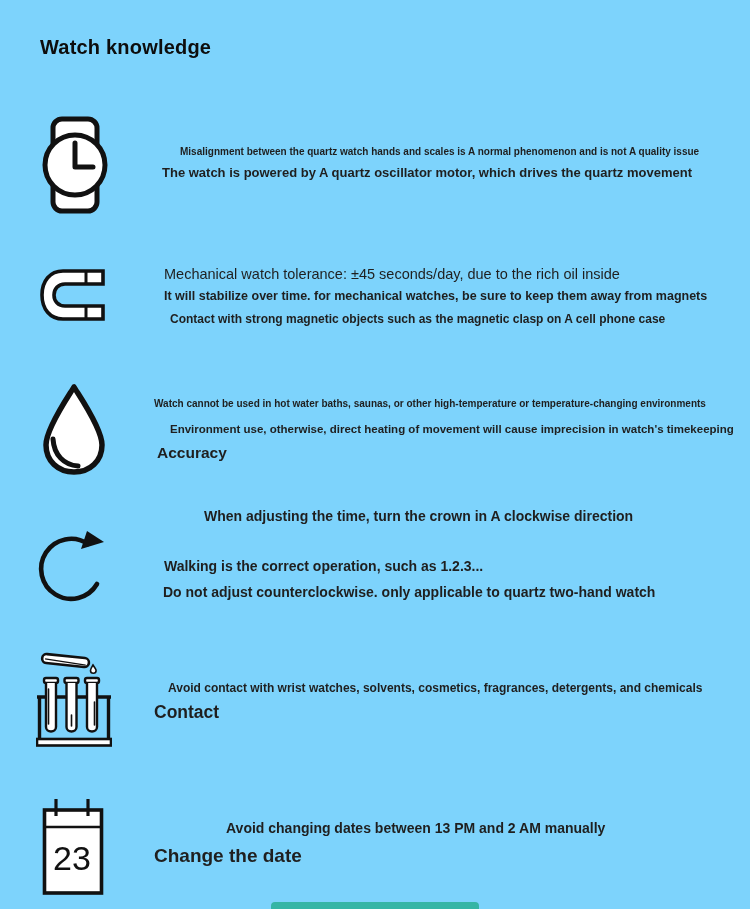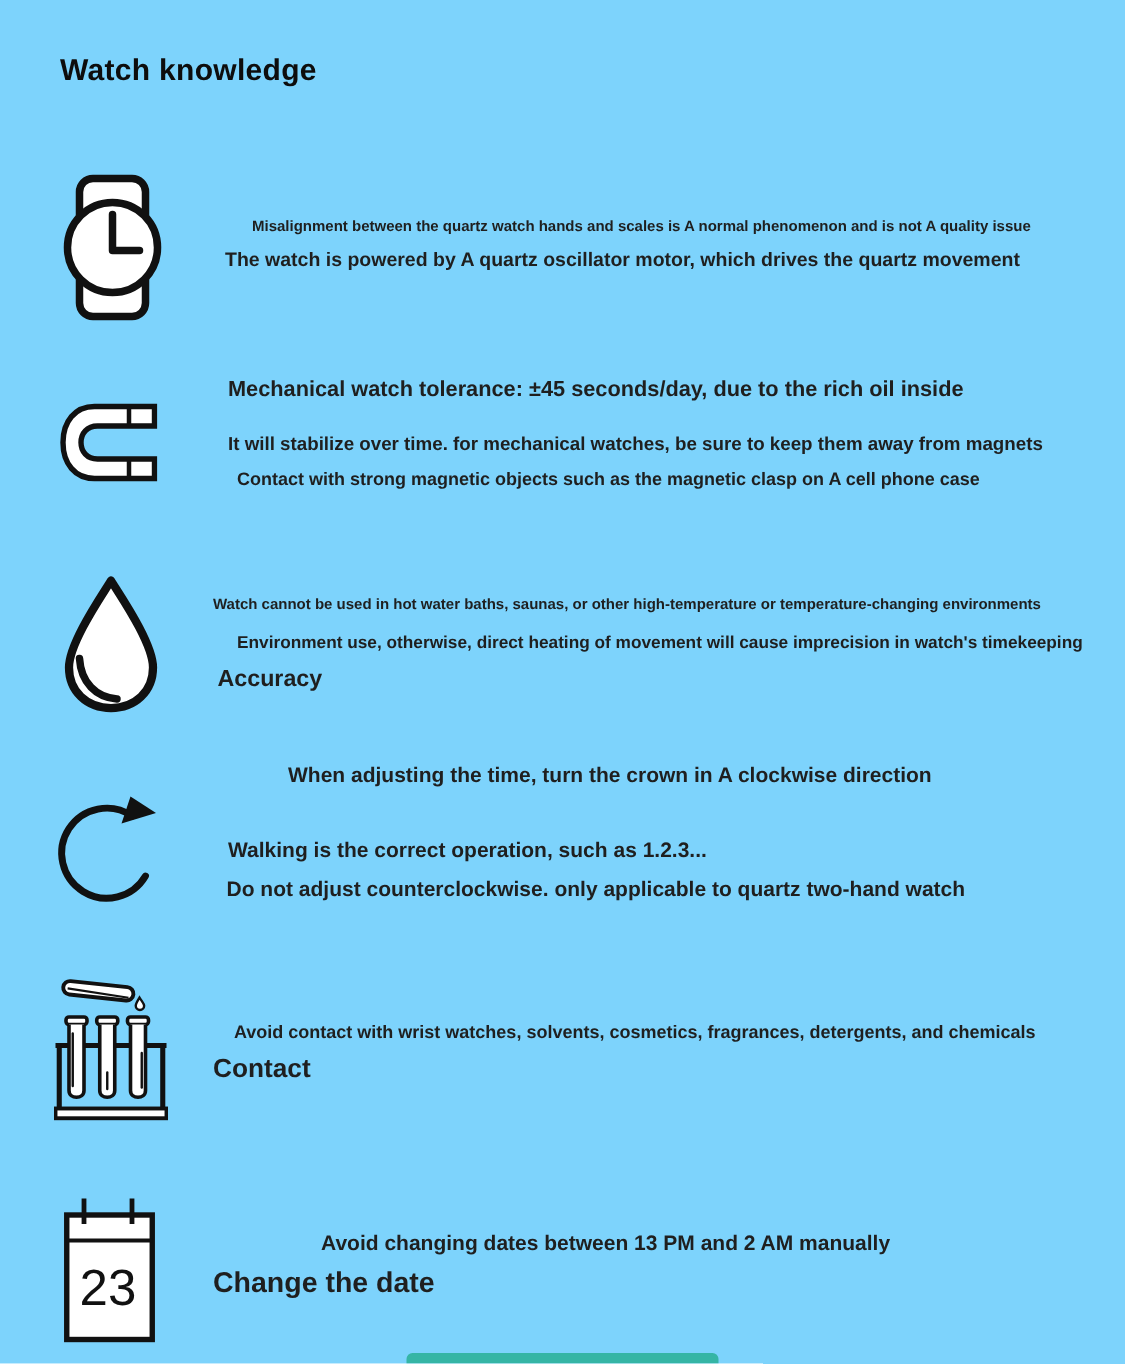--- a/index.html
+++ b/index.html
@@ -9,20 +9,21 @@
     background:#7dd3fc;
     overflow:hidden;
     font-family:"Liberation Sans", sans-serif;
     color:#1f1f1f;
   }
   .t{
     position:absolute;
     white-space:nowrap;
     color:#1f1f1f;
     line-height:1.2;
+    margin-left:12px;
   }
   .title{
     position:absolute;
     left:40px;top:36px;
     font-size:20px;font-weight:700;color:#0d0d0d;
     letter-spacing:0.2px;
   }
   .icon{position:absolute;}
   .teal-bar{
     position:absolute;
@@ -48,21 +49,21 @@
     <span class="t" style="left:168px;top:146px;font-size:10px;font-weight:700">Misalignment between the quartz watch hands and scales is A normal phenomenon and is not A quality issue</span>
     <span class="t" style="left:150px;top:165px;font-size:13px;font-weight:700">The watch is powered by A quartz oscillator motor, which drives the quartz movement</span>
   </section>
 
   <section>
     <svg class="icon" style="left:39px;top:268px" width="66" height="56" viewBox="0 0 66 56">
       <path d="M64 3 L24 3 C11 3 3 13 3 27 C3 41 11 51 24 51 L64 51 L64 38 L26 38 C19 38 15 33 15 27 C15 21 19 16 26 16 L64 16 Z" fill="#fff" stroke="#111" stroke-width="3.6"></path>
       <line x1="47" y1="3" x2="47" y2="16" stroke="#111" stroke-width="3"></line>
       <line x1="47" y1="38" x2="47" y2="51" stroke="#111" stroke-width="3"></line>
     </svg>
-    <span class="t" style="left:152px;top:252px;font-size:14.5px;font-weight:700">Mechanical watch tolerance: ±45 seconds/day, due to the rich oil inside</span>
+    <span class="t" style="left:152px;top:266px;font-size:14.5px;font-weight:400">Mechanical watch tolerance: ±45 seconds/day, due to the rich oil inside</span>
     <span class="t" style="left:152px;top:289px;font-size:12.5px;font-weight:700">It will stabilize over time. for mechanical watches, be sure to keep them away from magnets</span>
     <span class="t" style="left:158px;top:312px;font-size:12px;font-weight:700">Contact with strong magnetic objects such as the magnetic clasp on A cell phone case</span>
   </section>
 
   <section>
     <svg class="icon" style="left:40px;top:382px" width="68" height="95" viewBox="0 0 68 95">
       <path d="M34 5 C 30 12 6 46 6 63 C 6 79 18 90 34 90 C 50 90 62 79 62 63 C 62 46 38 12 34 5 Z" fill="#fff" stroke="#111" stroke-width="5.5" stroke-linejoin="round"></path>
       <path d="M13 57 C 14 73 24 83 38 84" fill="none" stroke="#111" stroke-width="5" stroke-linecap="round"></path>
     </svg>
     <span class="t" style="left:142px;top:398px;font-size:10px;font-weight:700">Watch cannot be used in hot water baths, saunas, or other high-temperature or temperature-changing environments</span>

